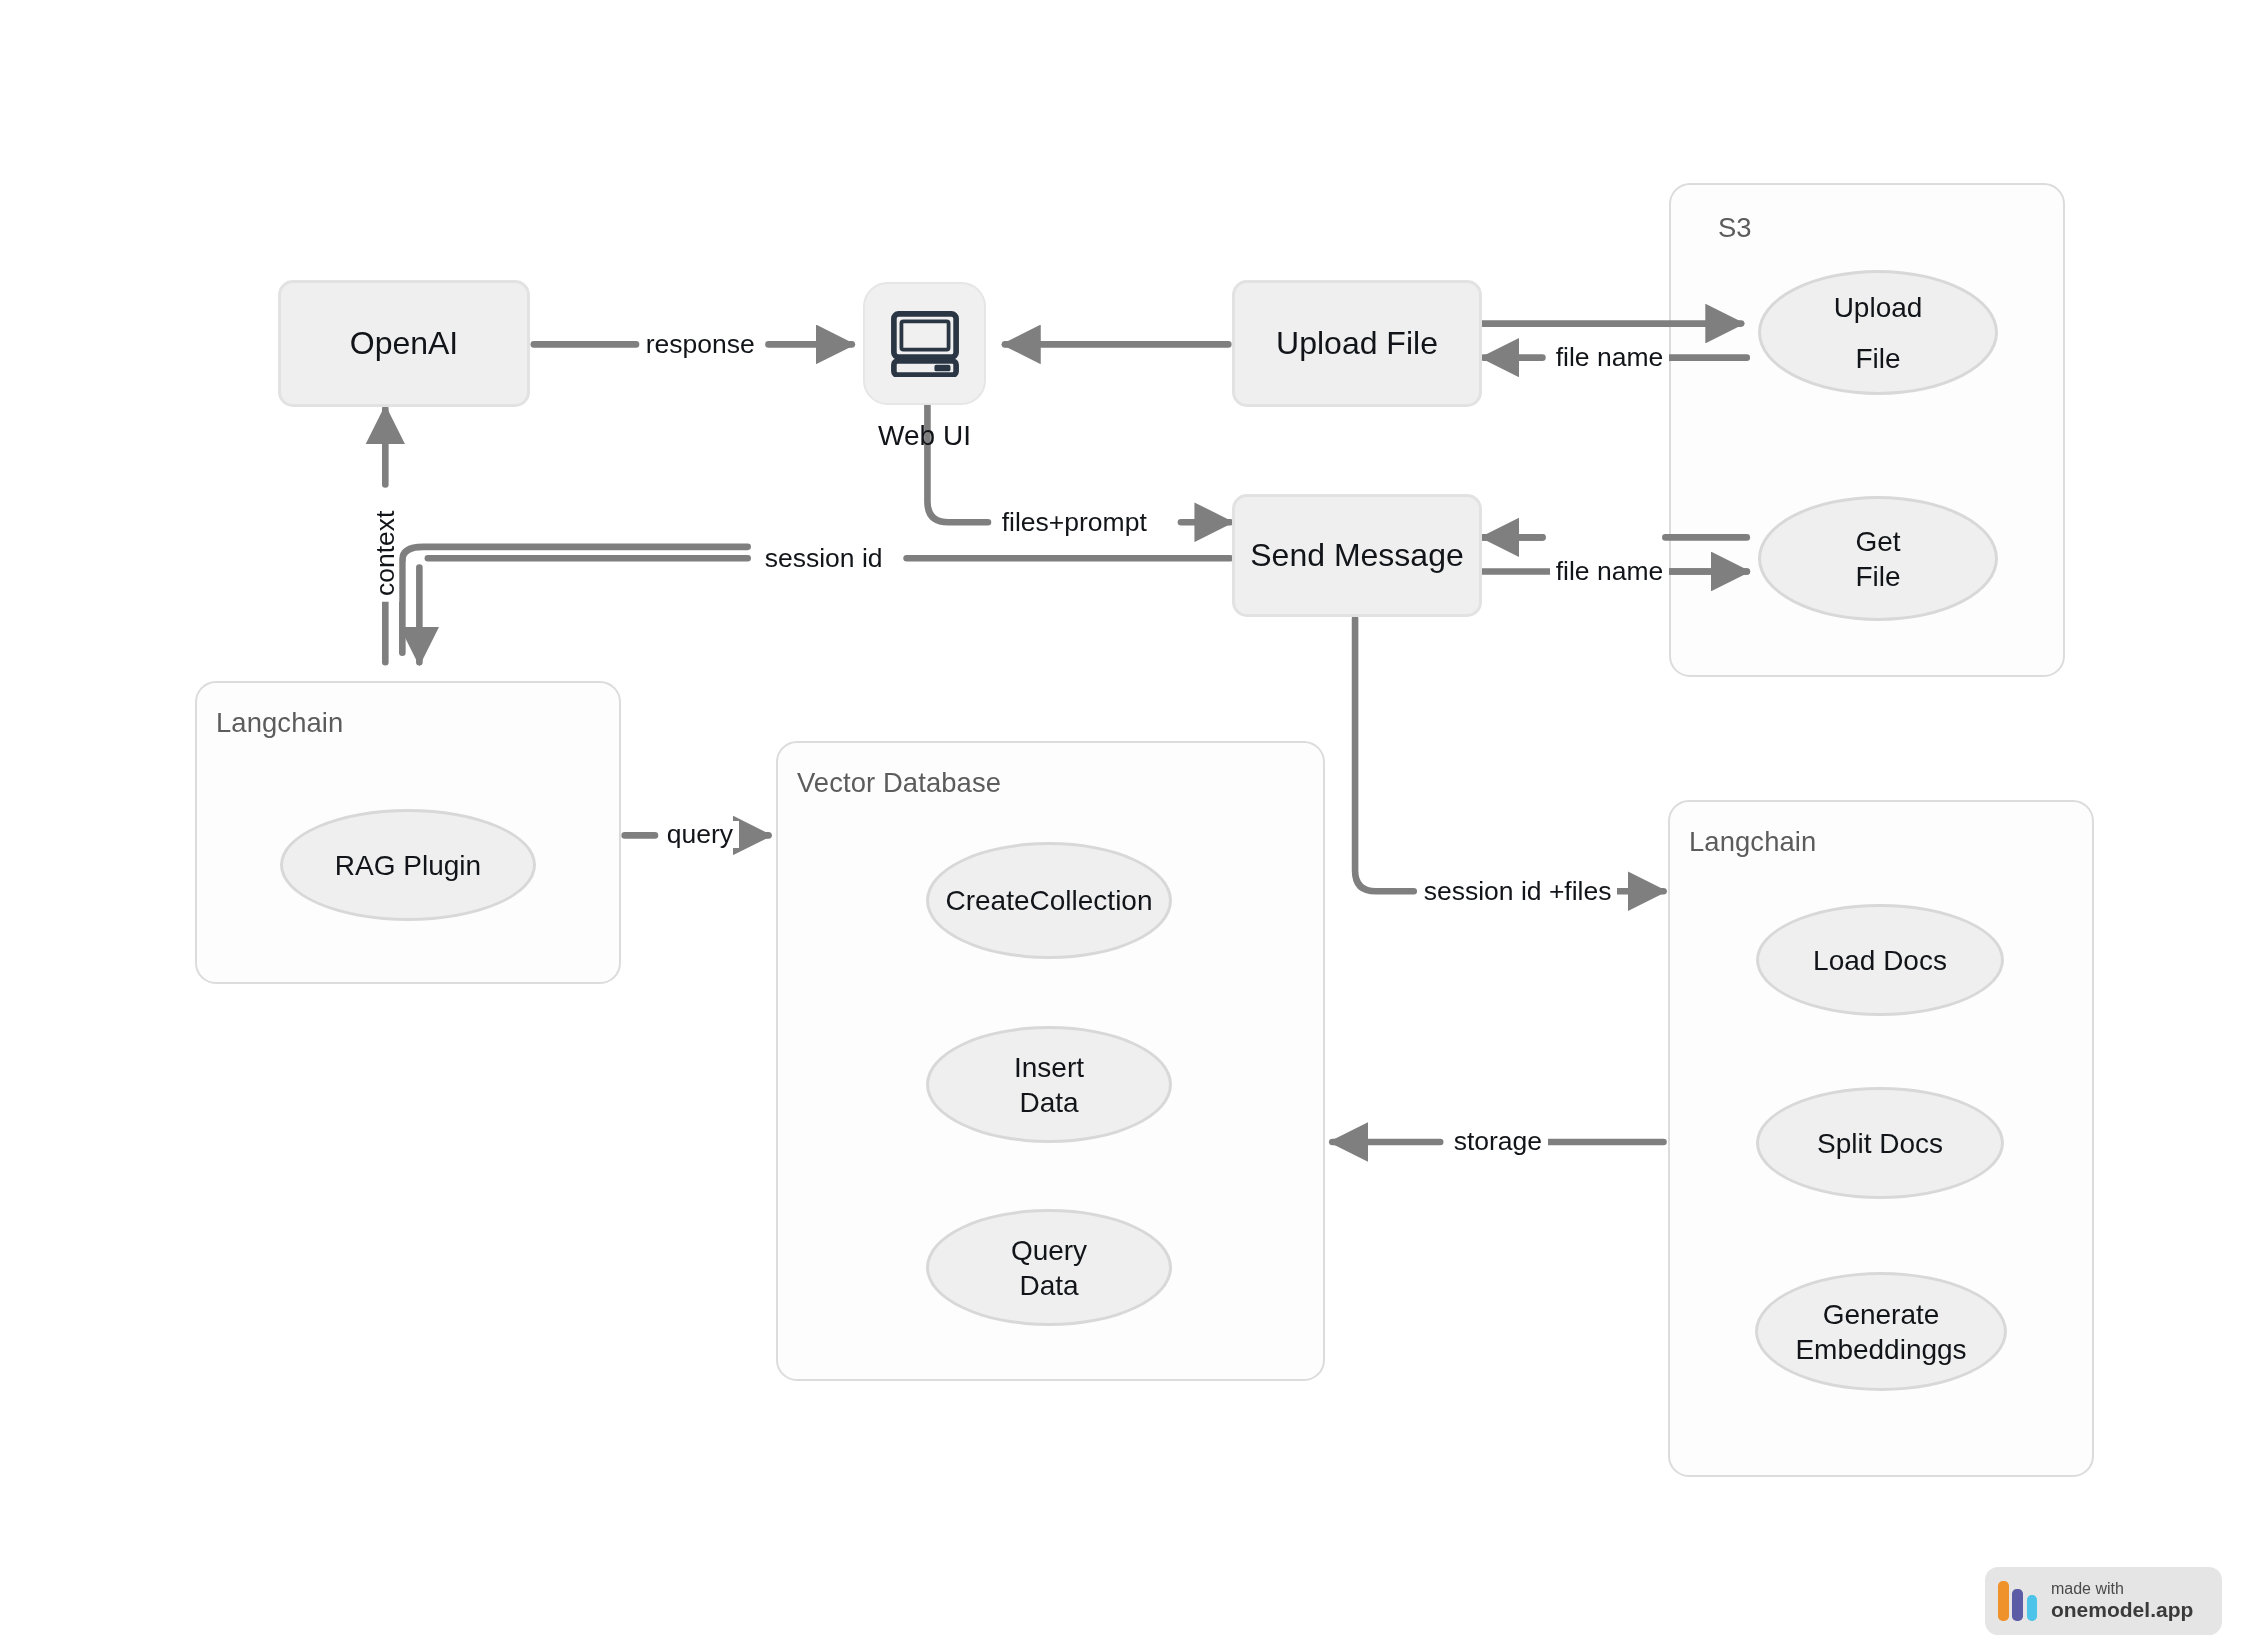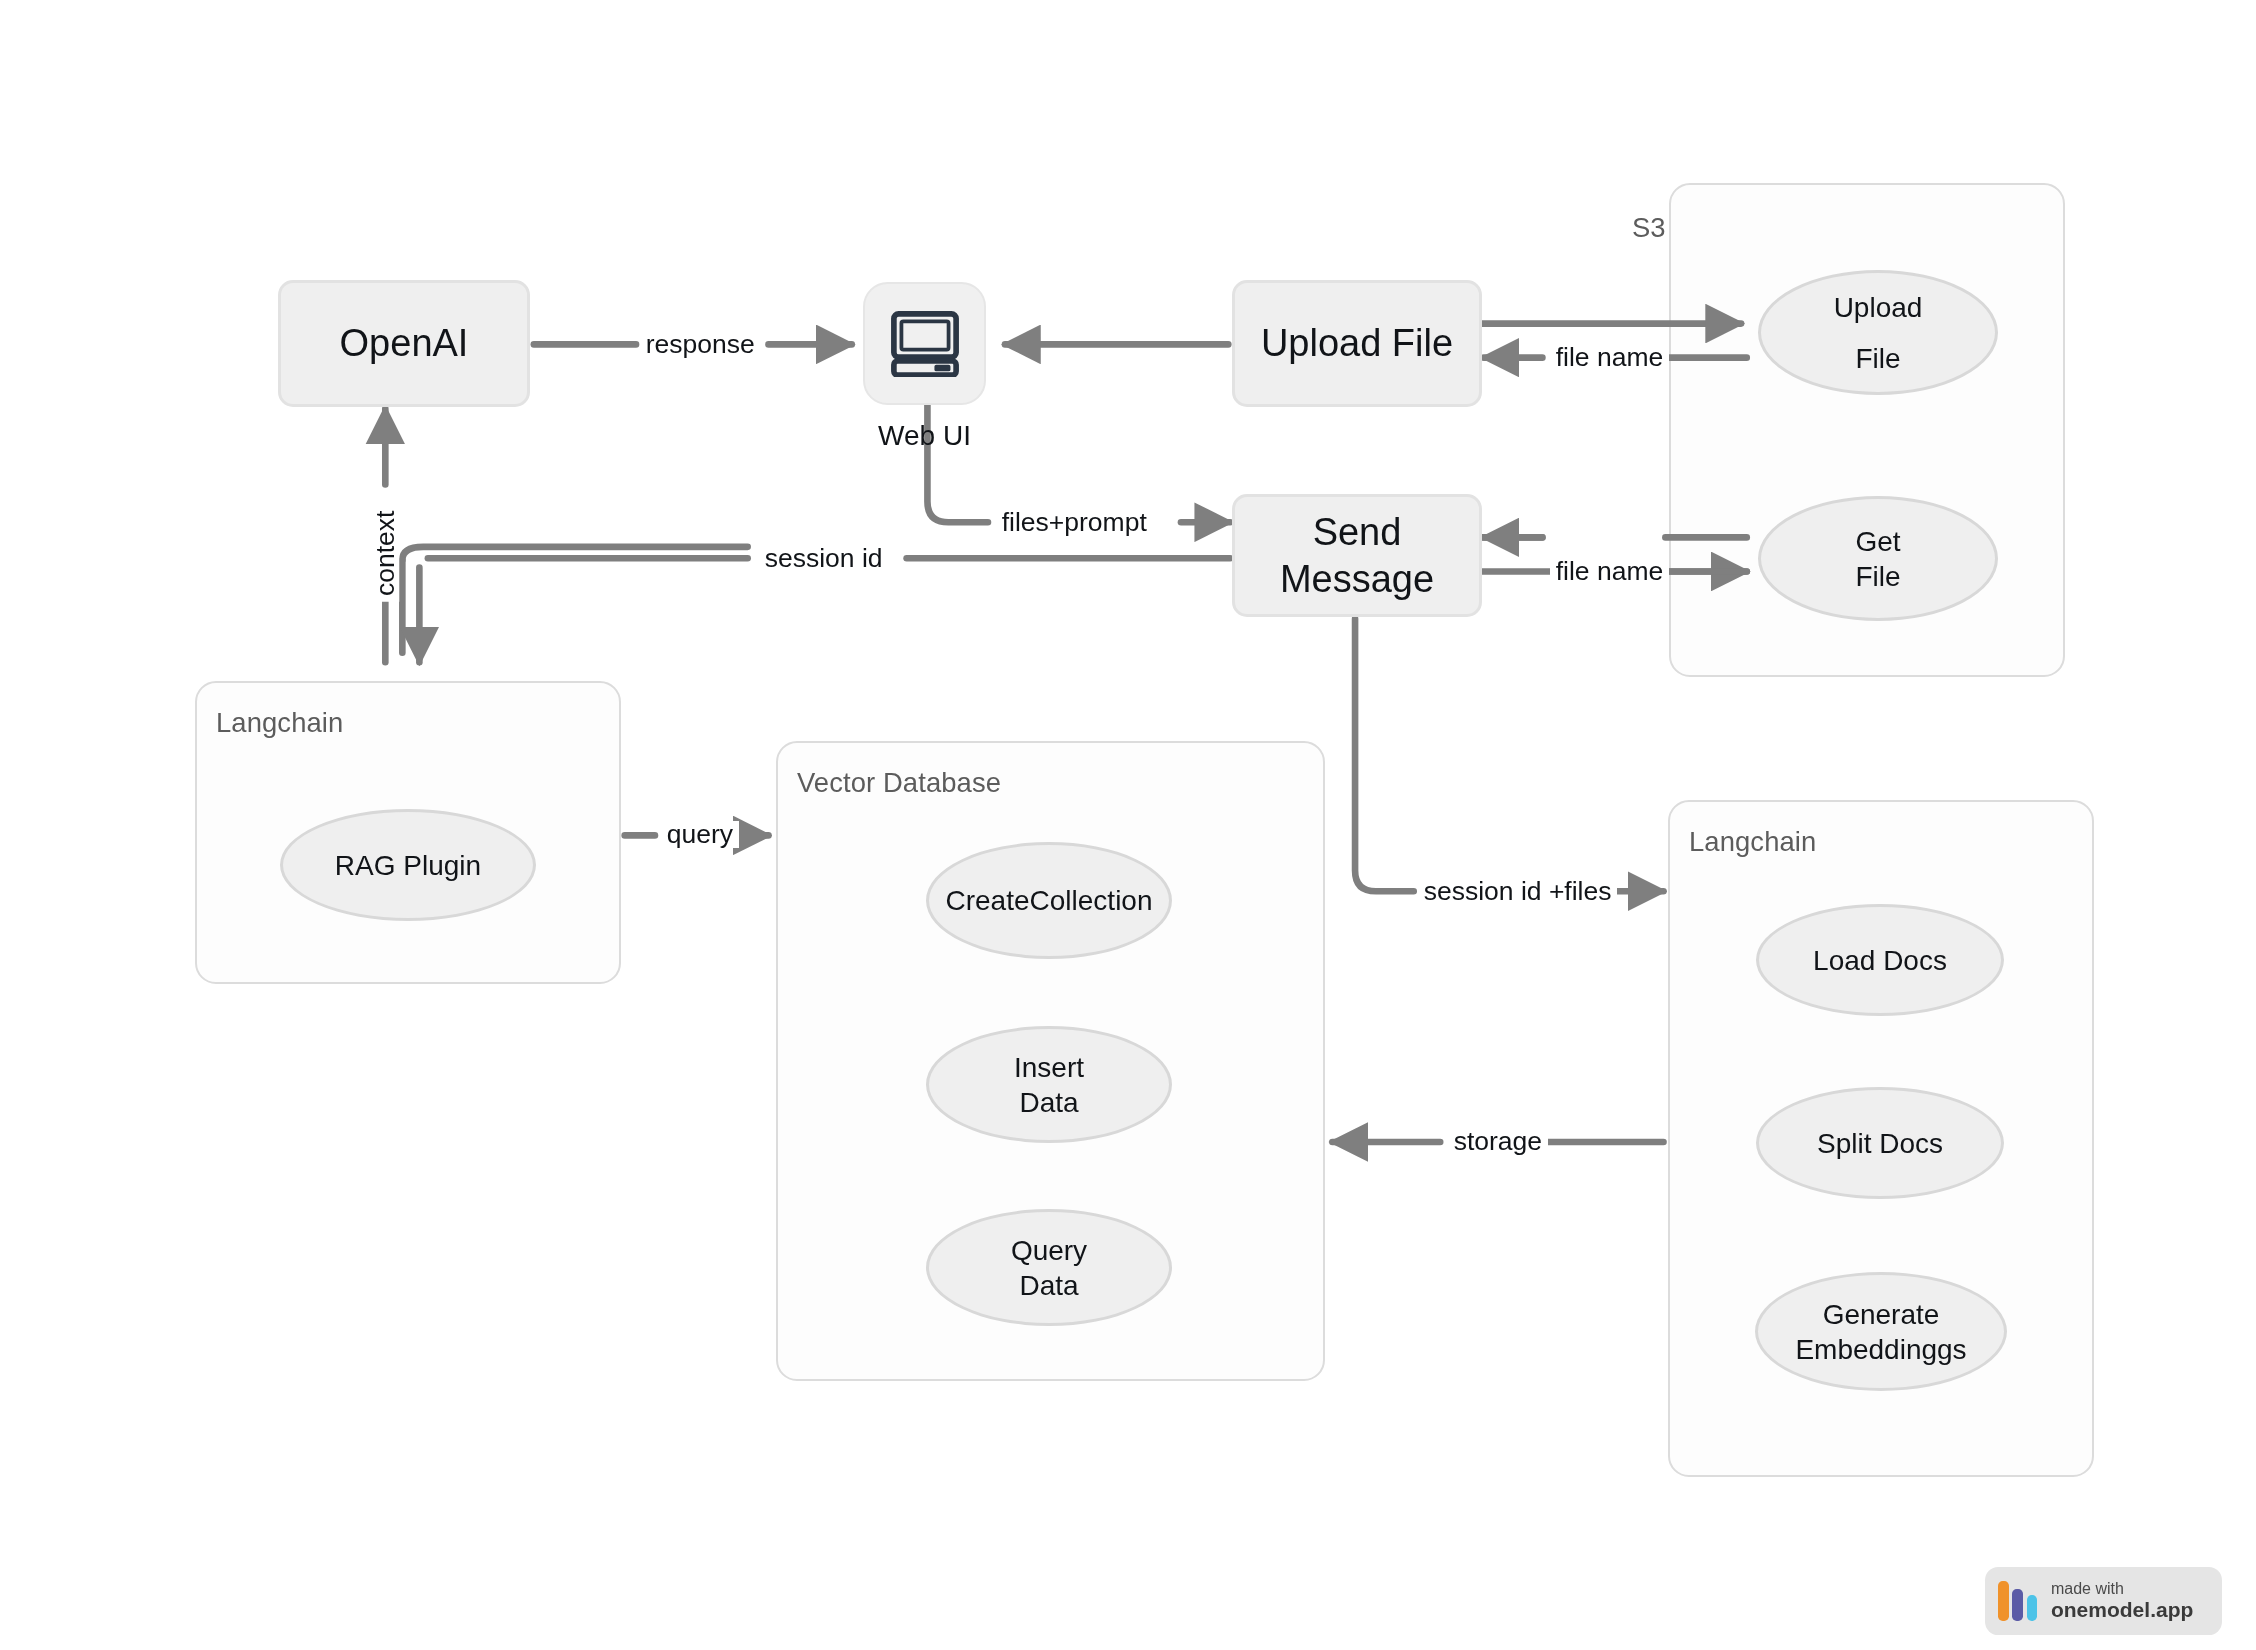--- a/index.html
+++ b/index.html
@@ -34,21 +34,21 @@
   
   .node-rect {
     position: absolute;
     background: #efefef;
     border: 3.8px solid #e2e2e2;
     border-radius: 15px;
     display: flex;
     align-items: center;
     justify-content: center;
     text-align: center;
-    font-size: 38px;
+    font-size: 32px;
     color: #111418;
     line-height: 1.22;
   }
 
   
   .node-ellipse {
     position: absolute;
     background: #efefef;
     border: 3.8px solid #d8d8d8;
     border-radius: 50%;
@@ -121,21 +121,21 @@
   .wm-text { display: flex; flex-direction: column; justify-content: center; }
   .wm-made { font-size: 16px; color: #4a4a4a; line-height: 1.1; }
   .wm-brand { font-size: 21px; font-weight: bold; color: #3a3a3a; line-height: 1.15; }
 </style>
 </head>
 <body>
 
 <div id="canvas">
 
   <div class="group" style="left:1669px; top:183px; width:396px; height:494px;"></div>
-  <span class="group-label" style="left:1632px; top:212px;">S3</span>
+  <span class="group-label" style="left:1718px; top:212px;">S3</span>
 
   <div class="group" style="left:195px; top:681px; width:426px; height:303px;"></div>
   <span class="group-label" style="left:216px; top:707px;">Langchain</span>
 
   <div class="group" style="left:776px; top:741px; width:549px; height:640px;"></div>
   <span class="group-label" style="left:797px; top:767px;">Vector Database</span>
 
   <div class="group" style="left:1668px; top:800px; width:426px; height:677px;"></div>
   <span class="group-label" style="left:1689px; top:826px;">Langchain</span>
 

